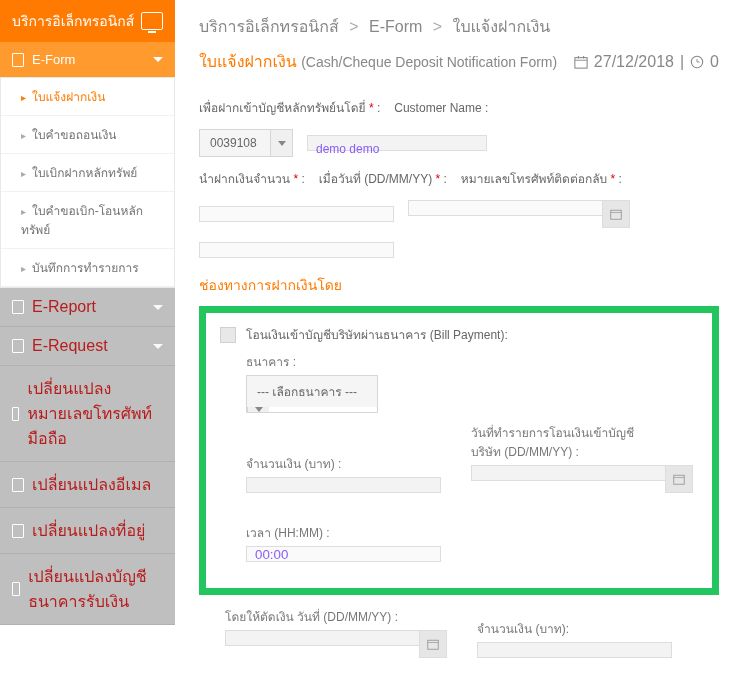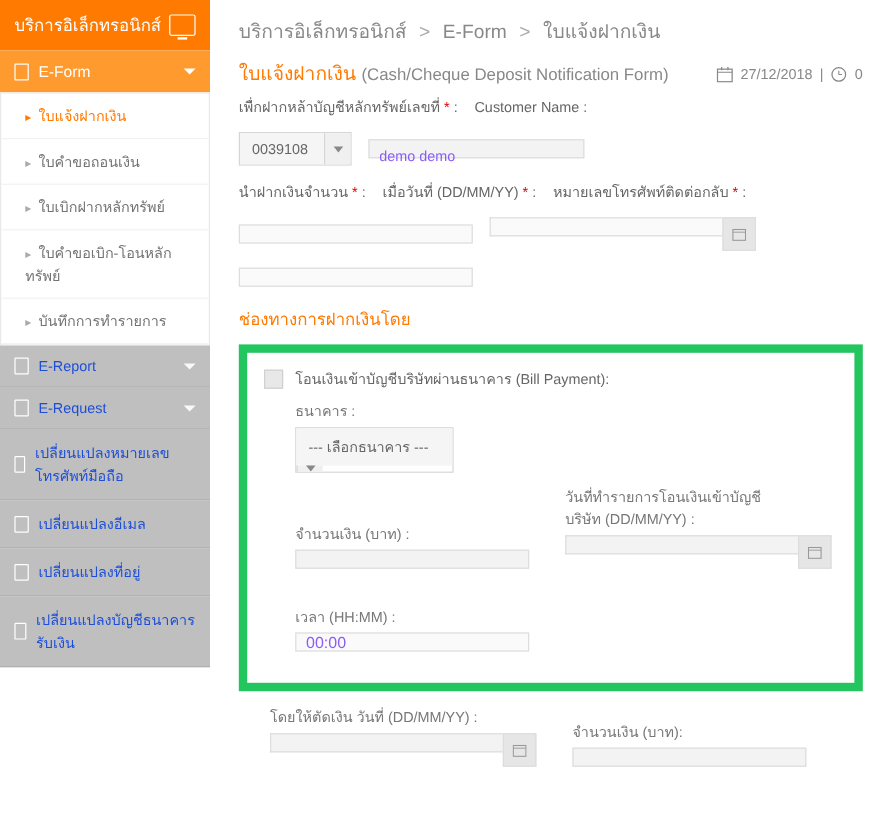--- a/index.html
+++ b/index.html
@@ -15,33 +15,33 @@
     .menu-eform .mi-left { display: flex; align-items: center; gap: 8px; }
     .doc-icon { width: 12px; height: 14px; border: 1.5px solid #fff; border-radius: 1px; position: relative; }
     .chev { width: 0; height: 0; border-left: 5px solid transparent; border-right: 5px solid transparent; border-top: 5px solid #fff; }
     
     .submenu { background: #fff; border: 1px solid #e8e8e8; }
     .submenu-item { padding: 9px 12px 9px 20px; color: #737373; border-bottom: 1px solid #f2f2f2; cursor: pointer; font-size: 12px; }
     .submenu-item::before { content: "▸"; margin-right: 6px; color: #aaa; font-size: 10px; }
     .submenu-item.active { color: #ff7a00; }
     .submenu-item.active::before { color: #ff7a00; }
     
-    .menu-sec { background: #bfbfbf; color: #1d4ed8; padding: 10px 12px; display: flex; align-items: center; justify-content: space-between; font-size: 12px; border-bottom: 1px solid #b0b0b0; }
+    .menu-sec { background: #bfbfbf; color: #b91c1c; padding: 10px 12px; display: flex; align-items: center; justify-content: space-between; font-size: 16px; border-bottom: 1px solid #b0b0b0; }
     .menu-sec .mi-left { display: flex; align-items: center; gap: 8px; }
     .menu-sec .chev { border-top-color: #fff; opacity: .9; }
     .report-icon, .req-icon, .gen-icon { width: 12px; height: 14px; border: 1.5px solid #fff; border-radius: 1px; }
     
     .content { flex: 1; padding: 10px 16px 20px 24px; }
     .breadcrumb { color: #888; font-size: 16px; padding: 4px 0 10px; }
     .breadcrumb .sep { margin: 0 6px; color: #aaa; }
     
-    .title-row { display: flex; align-items: center; justify-content: space-between; margin-bottom: 5px; }
+    .title-row { display: flex; align-items: center; justify-content: space-between; margin-bottom: 24px; }
     .title { color: #ff7a00; font-size: 16px; }
     .title .sub { color: #888; font-size: 14px; }
-    .date-meta { color: #888; font-size: 12px; display: flex; gap: 6px; }
+    .date-meta { color: #888; font-size: 16px; display: flex; align-items: center; gap: 6px; }
     .cal-icon { width: 14px; height: 14px; }
     .clock-icon { width: 14px; height: 14px; }
     
     .row { display: flex; align-items: center; gap: 14px; margin-bottom: 12px; flex-wrap: wrap; }
     .lbl { color: #666; font-size: 12px; }
     .req { color: #d00; }
     
     .dd { display: inline-flex; border: 1px solid #d6d6d6; }
     .dd-val { background: #f5f5f5; padding: 6px 10px; min-width: 70px; text-align: left; color: #666; }
     .dd-btn { background: #f0f0f0; border-left: 1px solid #d6d6d6; width: 22px; display: flex; align-items: center; justify-content: center; }
@@ -159,21 +159,21 @@
         <svg class="clock-icon" viewBox="0 0 16 16">
             <circle cx="8" cy="8" r="6.5" fill="none" stroke="#888" stroke-width="1.2"></circle>
             <line x1="8" y1="8" x2="8" y2="4.5" stroke="#888"></line>
             <line x1="8" y1="8" x2="11" y2="8" stroke="#888"></line>
           </svg>
         <span>0</span>
       </div>
     </div>
 
     <div class="row">
-      <span class="lbl"><span>เพื่กฝากหล้าบัญชีหลักทรัพย์เลขที่</span> <span class="req">*</span> :</span>
+      <span class="lbl"><span>เพื่อฝากเข้าบัญชีหลักทรัพย์นโดยี่</span> <span class="req">*</span> :</span>
       <span class="lbl">Customer Name :</span>
     </div>
     <div class="row">
       <div class="dd">
         <div class="dd-val">0039108</div>
         <div class="dd-btn">
             <span class="tri"></span>
           </div>
       </div>
       <div class="txt ro wide">demo demo</div>

